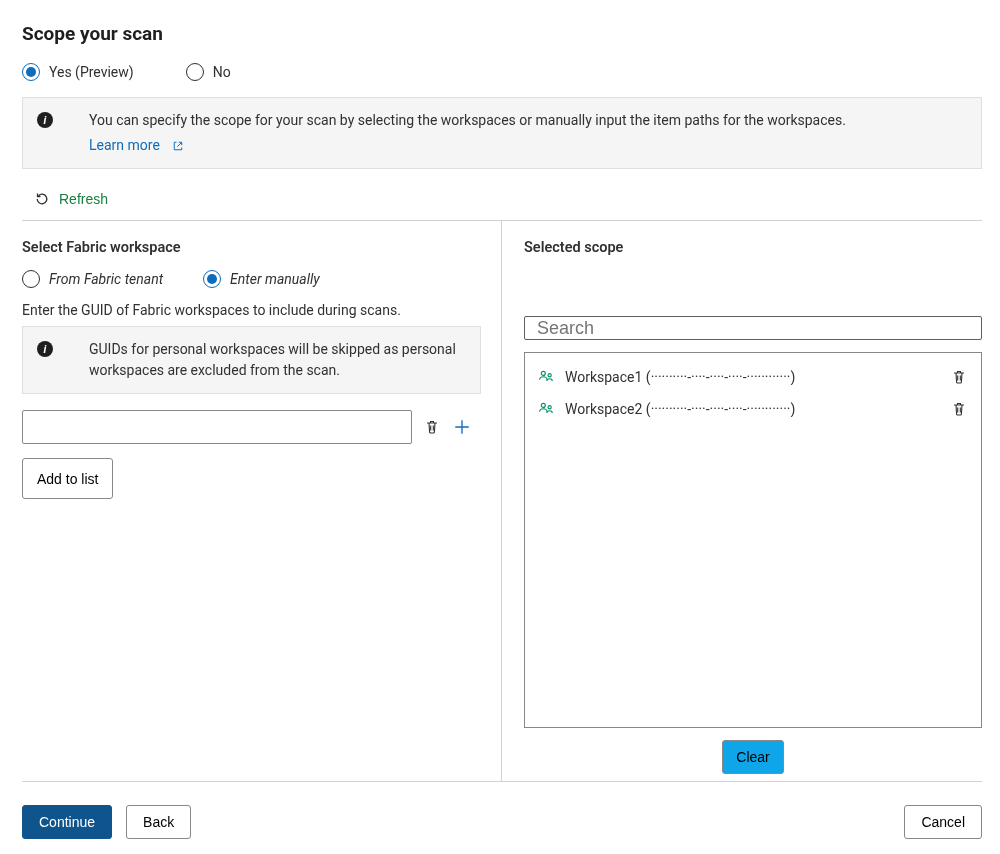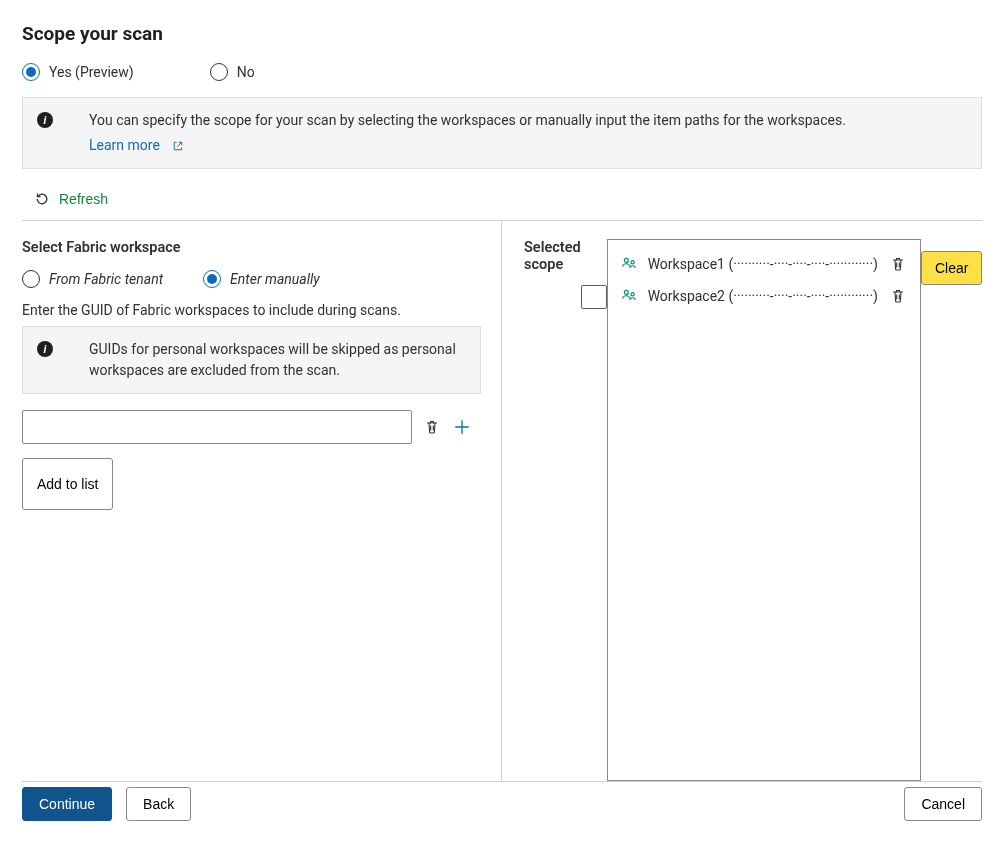--- a/index.html
+++ b/index.html
@@ -15,21 +15,21 @@
     padding: 20px 18px 20px 22px;
   }
   .page-title {
     font-size: 19px;
     font-weight: 700;
     margin: 2px 0 18px 0;
     color: #201f1e;
   }
 
   
-  .radio-row { display: flex; gap: 76px; margin-bottom: 16px; align-items: center; }
+  .radio-row { display: flex; gap: 52px; margin-bottom: 16px; align-items: center; }
   .radio-row.inner { gap: 40px; margin-bottom: 14px; font-style: italic; }
   .radio-opt { display: inline-flex; align-items: center; gap: 9px; cursor: pointer; }
   .radio-circle {
     width: 18px; height: 18px; border: 1.5px solid #323130; border-radius: 50%;
     display: flex; align-items: center; justify-content: center; flex-shrink: 0;
   }
   .radio-circle.selected { border-color: #0F6CBD; }
   .radio-dot { width: 10px; height: 10px; background: #0F6CBD; border-radius: 50%; }
   .radio-label { font-size: 14px; }
 
@@ -74,20 +74,21 @@
   }
   .col-left {
     flex: 0 0 480px;
     padding: 18px 20px 0 0;
     border-right: 1px solid #d1d1d1;
   }
   .col-right {
     flex: 1;
     padding: 18px 0 0 22px;
     display:flex;
+    flex-direction:column;
   }
   .section-title { font-weight: 600; margin: 0 0 14px 0; font-size: 14.5px; }
   .section-sub { font-weight: 400; margin: 0 0 6px 0; font-size: 14px; }
 
   .guid-input-row {
     display:flex; align-items:center; gap:10px; margin-top:16px;
   }
   .guid-input {
     flex: 0 0 390px;
     height: 34px; border: 1px solid #8a8886;
@@ -97,21 +98,21 @@
   }
   .icon-btn {
     width: 20px; height: 20px; display:inline-flex; align-items:center; justify-content:center;
     background:none; border:none; cursor:pointer; padding:0;
     color: #323130;
   }
   .icon-btn.plus { color:#0F6CBD; }
 
   .add-to-list-btn {
     margin-top: 14px;
-    height: 52px; padding: 0 14px;
+    height: 41px; padding: 0 14px;
     background: #fff; border: 1px solid #8a8886; border-radius: 3px;
     cursor: pointer; font-size: 14px;
   }
 
   
   .search-input {
     width: 100%; height: 24px; border: 1px solid #605e5c;
     padding: 4px 12px; font-size: 18px; border-radius: 2px;
     margin-top: 46px;
     margin-bottom: 12px;
@@ -123,28 +124,28 @@
   }
   .scope-item {
     display:flex; align-items:center; gap:10px; padding: 6px 2px;
   }
   .scope-item .ws-icon { color: #0c8e6b; flex-shrink:0; }
   .scope-item .ws-name { flex:1; white-space:nowrap; overflow:hidden; text-overflow:ellipsis; }
   .scope-item .del { flex-shrink:0; }
 
   .clear-row { text-align:center; margin-top: 12px; }
   .clear-btn {
-    height: 34px; padding: 0 13px; background:#fde047; border:1px solid #8a8886;
+    height: 34px; padding: 0 13px; background:#0ea5e9; border:1px solid #8a8886;
     border-radius:3px; cursor:pointer; font-size:14px;
   }
 
   
   .footer {
     border-top: 1px solid #d1d1d1;
-    padding-top: 5px;
+    padding-top: 23px;
     display:flex; align-items:center;
   }
   .footer-left { display:flex; gap: 14px; }
   .footer-right { margin-left:auto; }
   .btn { height: 34px; padding: 0 16px; border-radius: 3px; cursor:pointer; font-size:14px; border:1px solid #8a8886; background:#fff; }
   .btn.primary { background:#0F548C; border-color:#0F548C; color:#fff; }
 </style>
 </head>
 <body>
 

